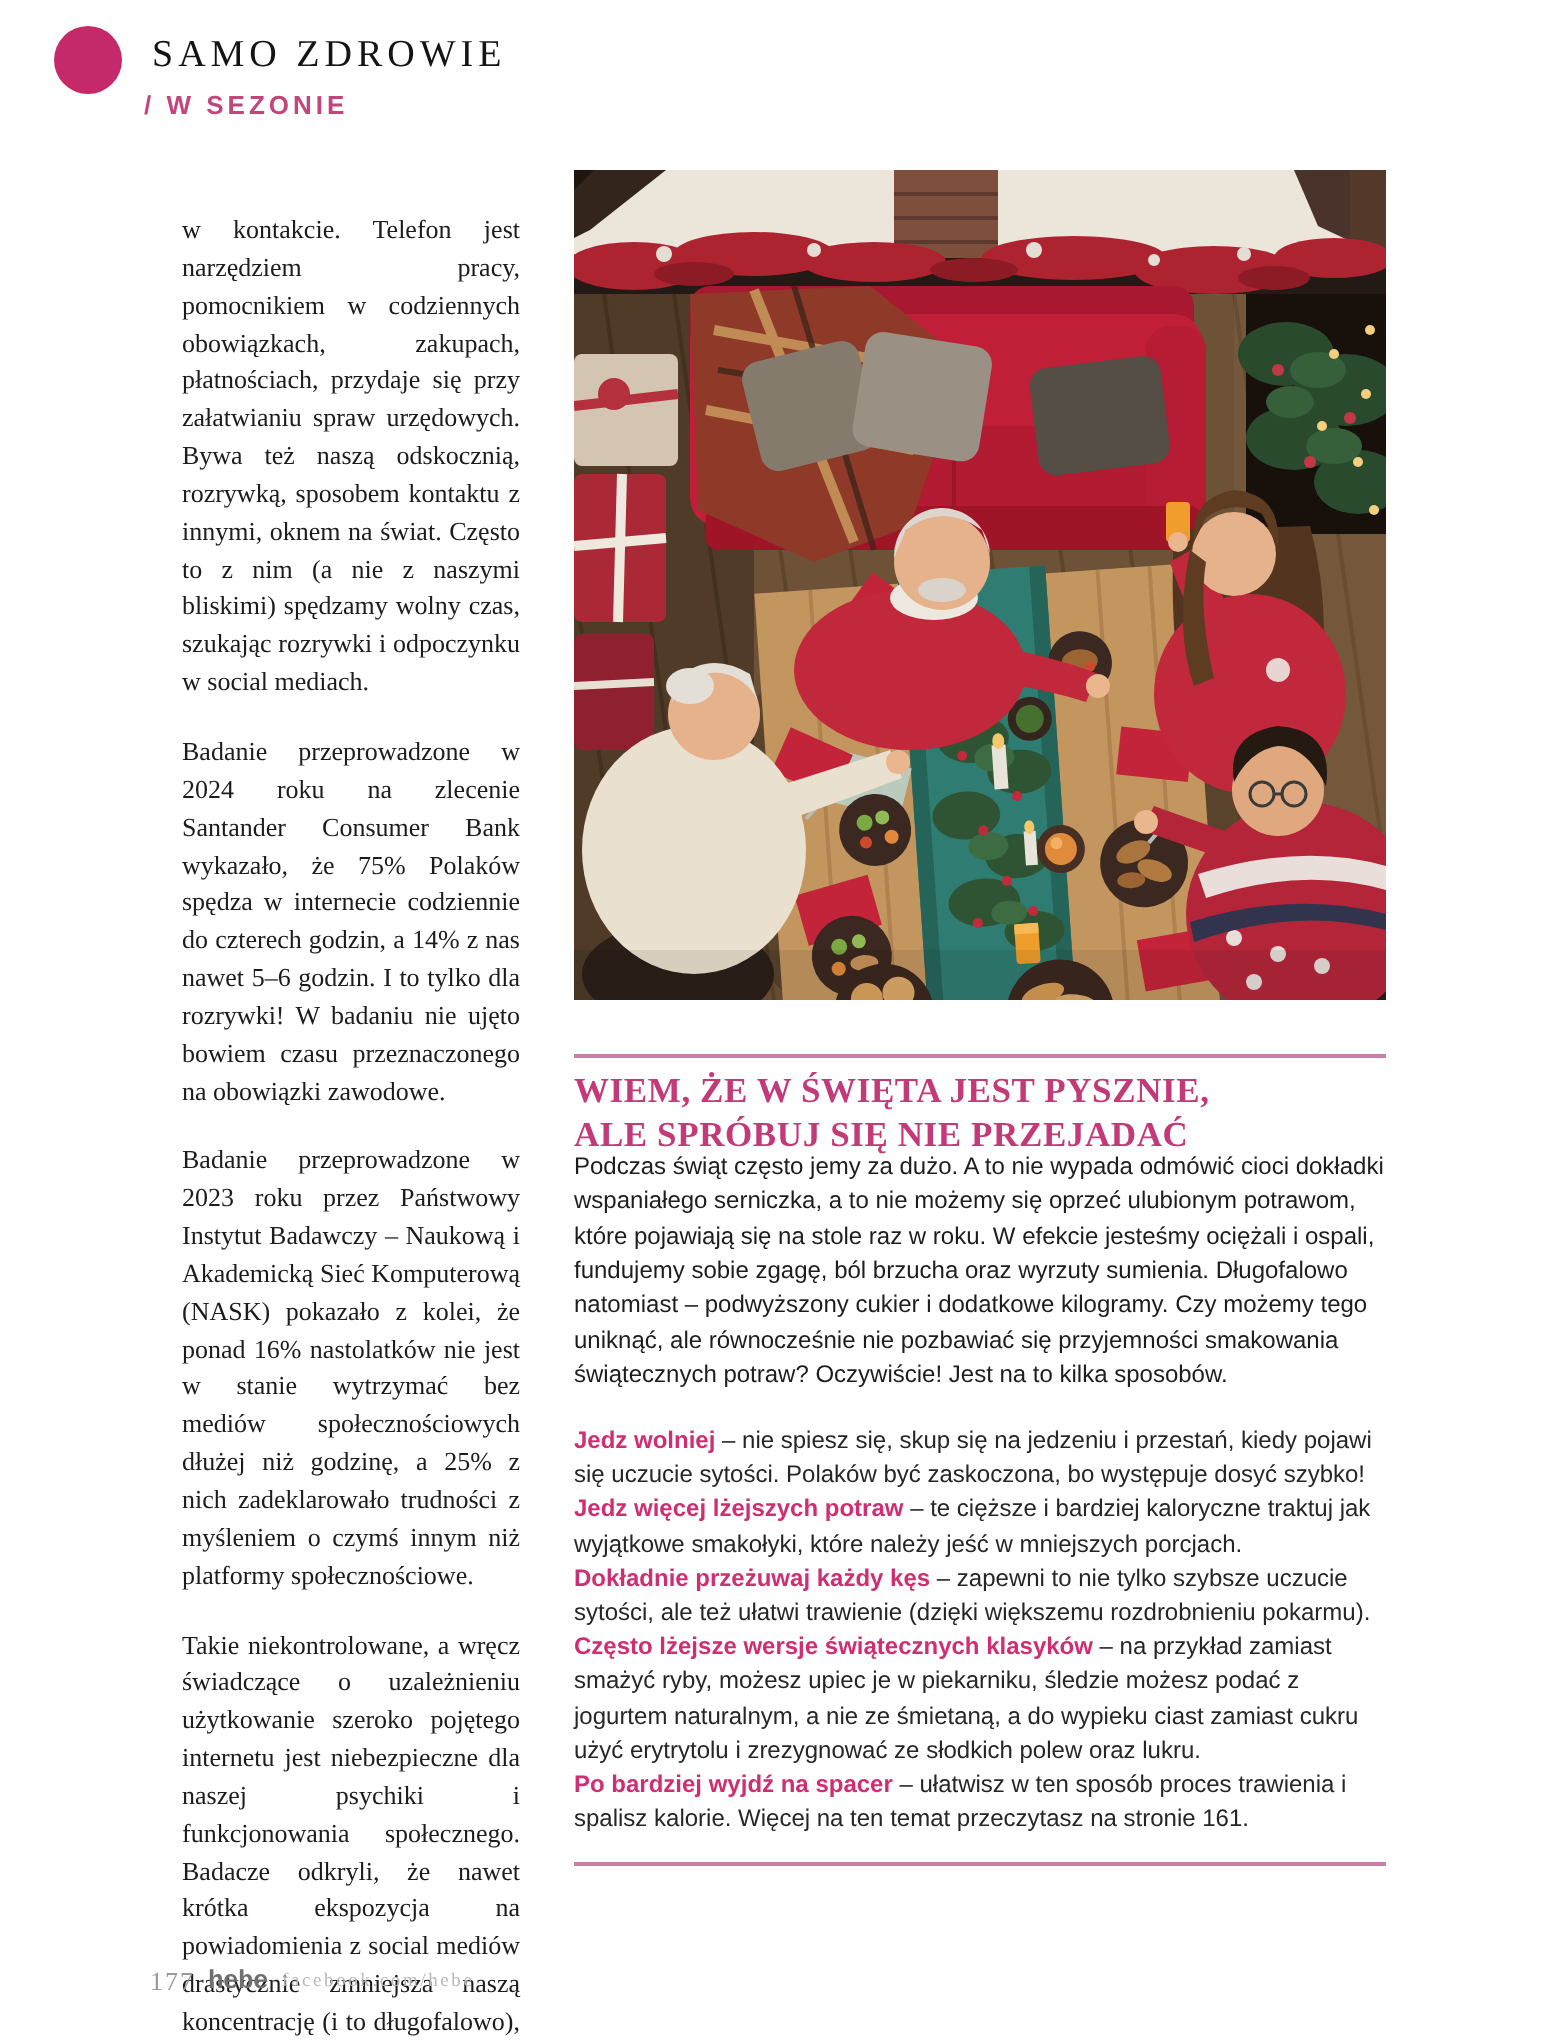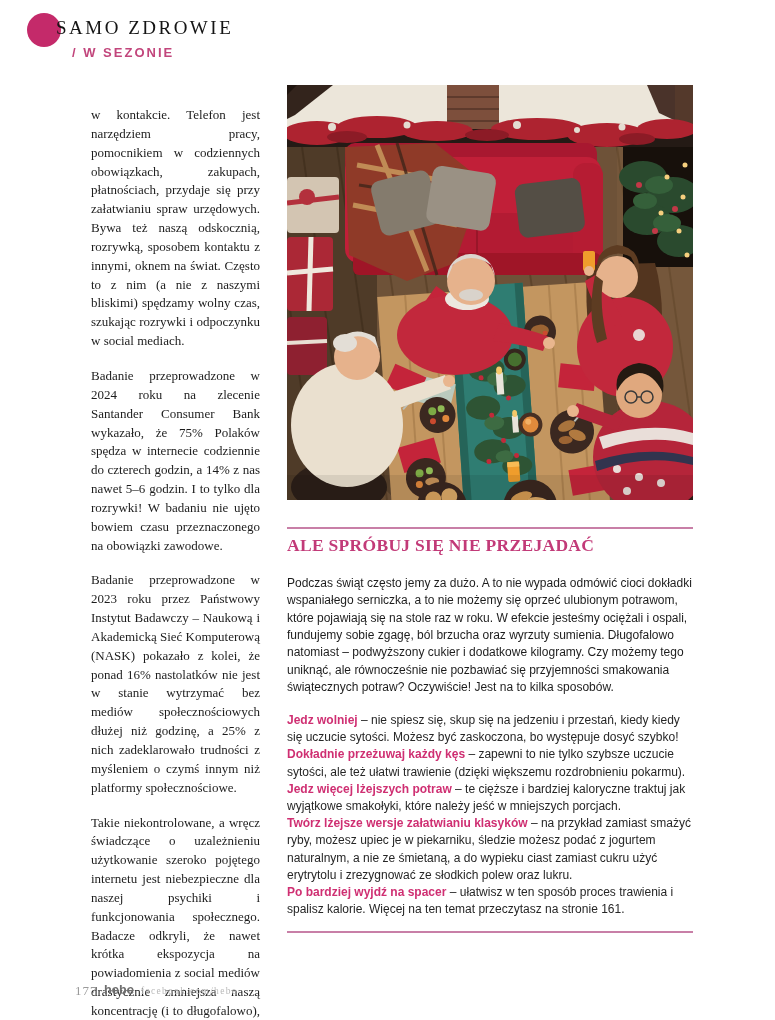--- a/index.html
+++ b/index.html
@@ -1,21 +1,21 @@
 <!DOCTYPE html>
 <html lang="pl"><head>
 <meta charset="utf-8">
 <style>
   html,body{margin:0;padding:0;background:#ffffff;}
   #page{position:relative;width:775px;height:1020px;background:#ffffff;overflow:hidden;
         font-family:"Liberation Serif",serif;}
 
   
   .brand-dot{position:absolute;left:27px;top:13px;width:34px;height:34px;border-radius:50%;background:#c42a6a;}
-  .section-title{position:absolute;left:56px;top:17px;font-family:"Liberation Serif",serif;
+  .section-title{position:absolute;left:76px;top:17px;font-family:"Liberation Serif",serif;
 phia    font-weight:bold;font-size:19px;letter-spacing:2.5px;color:#141414;white-space:nowrap;}
   .section-sub{position:absolute;left:72px;top:45px;font-family:Liberation Sans, sans-serif;
     font-size:13px;letter-spacing:2px;color:#c2467c;font-weight:bold;white-space:nowrap;}
 
   
   .left-col{position:absolute;left:75px;top:90px;width:201px;font-size:13px;line-height:18.85px;
     color:#1c1c1c;text-align:justify;}
   .left-col p{margin:16px;}
   .cont-arrow{display:inline-block;margin-left:5px;font-size:10px;color:#151515;transform:translateY(-1px);}
 
@@ -351,30 +351,31 @@
 
       <rect x="0" y="0" width="406" height="415" fill="none"></rect>
       <rect x="0" y="390" width="406" height="25" fill="#000000" opacity="0.08"></rect>
     </svg>
   </div>
 
   <div class="rule rule-top"></div>
   <div class="rule rule-bottom"></div>
 
   <div class="headline">
+    <div>WIEM, ŻE W ŚWIĘTA JEST PYSZNIE,</div>
     <div>ALE SPRÓBUJ SIĘ NIE PRZEJADAĆ</div>
   </div>
 
   <div class="intro">Podczas świąt często jemy za dużo. A to nie wypada odmówić cioci dokładki wspaniałego serniczka, a to nie możemy się oprzeć ulubionym potrawom, które pojawiają się na stole raz w roku. W efekcie jesteśmy ociężali i ospali, fundujemy sobie zgagę, ból brzucha oraz wyrzuty sumienia. Długofalowo natomiast – podwyższony cukier i dodatkowe kilogramy. Czy możemy tego uniknąć, ale równocześnie nie pozbawiać się przyjemności smakowania świątecznych potraw? Oczywiście! Jest na to kilka sposobów.</div>
 
   <div class="tips">
-    <p><span class="tip-lead">Jedz wolniej</span><span> – nie spiesz się, skup się na jedzeniu i przestań, kiedy kiedy się uczucie sytości. Możesz być zaskoczona, bo występuje dosyć szybko!</span></p>
+    <p><span class="tip-lead">Jedz wolniej</span><span> – nie spiesz się, skup się na jedzeniu i przestań, kiedy pojawi się uczucie sytości. Polaków być zaskoczona, bo występuje dosyć szybko!</span></p>
+    <p><span class="tip-lead">Jedz więcej lżejszych potraw</span><span> – te cięższe i bardziej kaloryczne traktuj jak wyjątkowe smakołyki, które należy jeść w mniejszych porcjach.</span></p>
     <p><span class="tip-lead">Dokładnie przeżuwaj każdy kęs</span><span> – zapewni to nie tylko szybsze uczucie sytości, ale też ułatwi trawienie (dzięki większemu rozdrobnieniu pokarmu).</span></p>
-    <p><span class="tip-lead">Jedz więcej lżejszych potraw</span><span> – te cięższe i bardziej kaloryczne traktuj jak wyjątkowe smakołyki, które należy jeść w mniejszych porcjach.</span></p>
-    <p><span class="tip-lead">Twórz lżejsze wersje załatwianiu klasyków</span><span> – na przykład zamiast smażyć ryby, możesz upiec je w piekarniku, śledzie możesz podać z jogurtem naturalnym, a nie ze śmietaną, a do wypieku ciast zamiast cukru użyć erytrytolu i zrezygnować ze słodkich polew oraz lukru.</span></p>
+    <p><span class="tip-lead">Często lżejsze wersje świątecznych klasyków</span><span> – na przykład zamiast smażyć ryby, możesz upiec je w piekarniku, śledzie możesz podać z jogurtem naturalnym, a nie ze śmietaną, a do wypieku ciast zamiast cukru użyć erytrytolu i zrezygnować ze słodkich polew oraz lukru.</span></p>
     <p><span class="tip-lead">Po bardziej wyjdź na spacer</span><span> – ułatwisz w ten sposób proces trawienia i spalisz kalorie. Więcej na ten temat przeczytasz na stronie 161.</span></p>
   </div>
 
   <div class="footer-page">177</div>
   <div class="footer-brand">hebe</div>
   <div class="footer-url">facebook.com/hebe</div>
 
 </div>
 
 </body></html>

